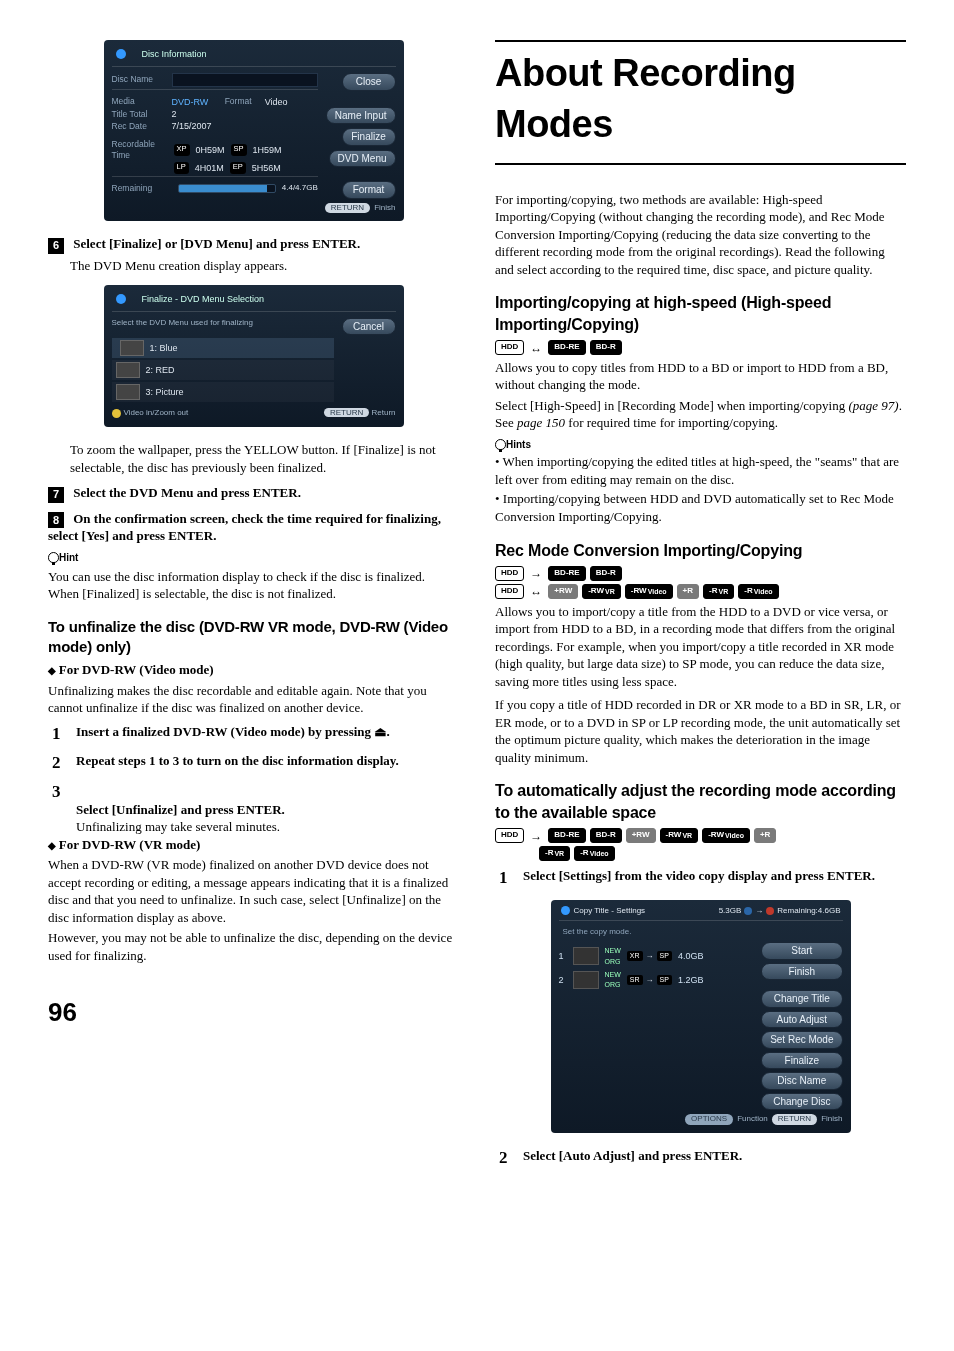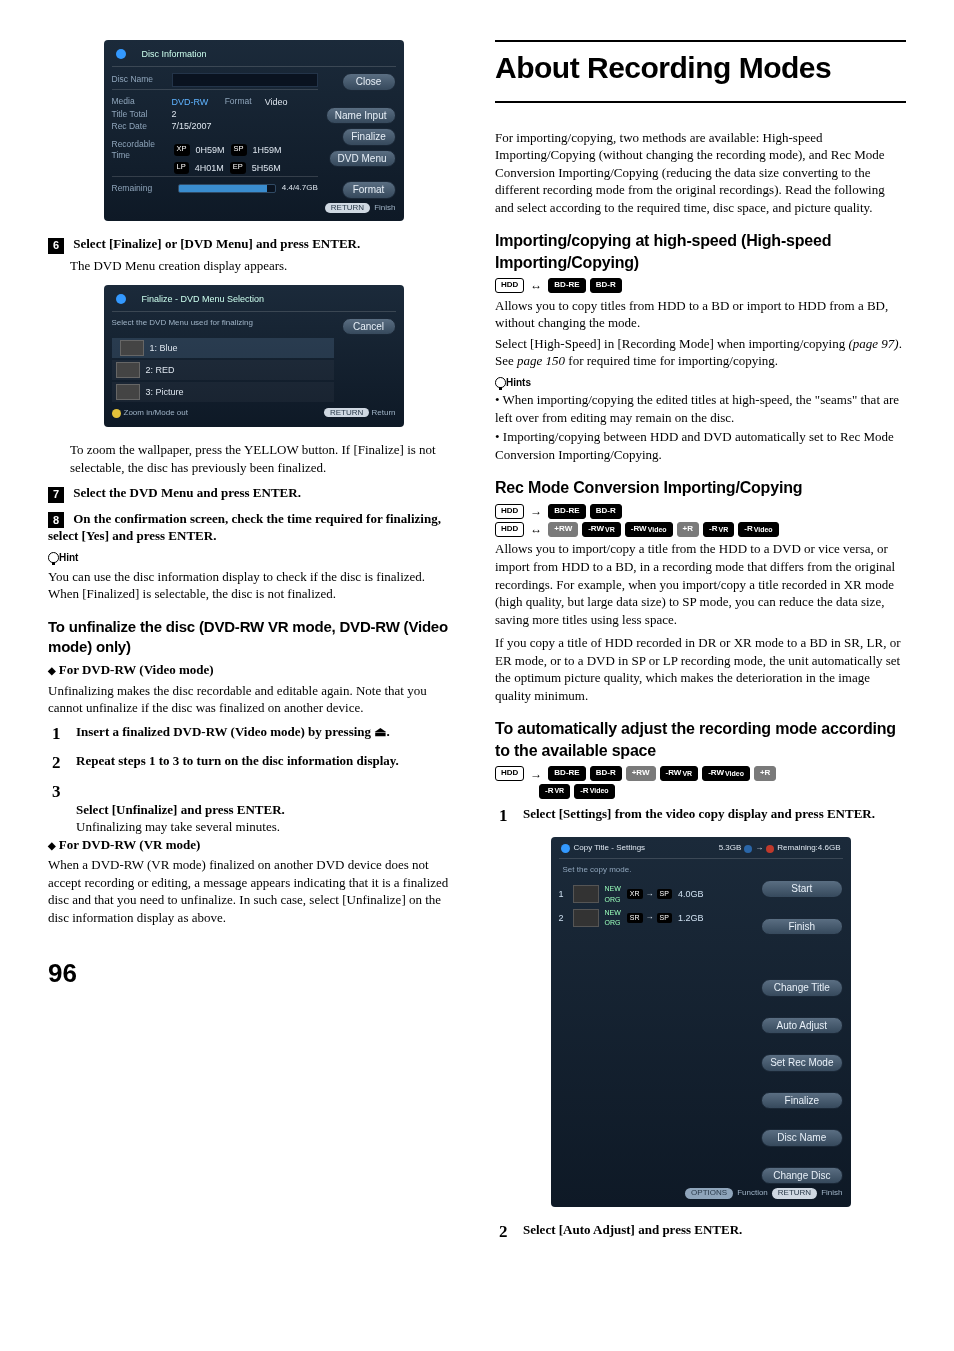--- a/index.html
+++ b/index.html
@@ -95,21 +95,21 @@
 
   
   .big-title-box {
     border-top:2px solid #000;
     border-bottom:2px solid #000;
     padding:6px 0 12px 0;
     margin-bottom:26px;
   }
   .big-title {
     font-family: Arial, Helvetica, sans-serif;
-    font-weight:900; font-size:30px; letter-spacing:-0.5px;
+    font-weight:900; font-size:38px; letter-spacing:-0.5px;
   }
 
   
   .badges { margin-top:2px; display:flex;flex-wrap:wrap;align-items:center;gap:4px; }
   .badge {
     font-family:Arial,sans-serif;font-size:8px;font-weight:bold;
     padding:1px 5px;border-radius:3px;display:inline-flex;align-items:center;
     border:1px solid #000;
   }
   .badge.outline{background:#fff;color:#000;}
@@ -130,21 +130,21 @@
   .ct-thumb{width:26px;height:18px;background:#333;border:1px solid #555;}
   .ct-stack{display:flex;flex-direction:column;gap:1px;font-size:7px;color:#9fb;}
   .ct-pills{display:flex;align-items:center;gap:3px;}
   .ct-pill{background:#000;color:#fff;border-radius:2px;font-size:7px;padding:0 3px;}
   .ct-arrow{font-size:8px;}
   .ct-size{color:#cfe0f0;}
   .ct-idx{width:8px;color:#cfe0f0;}
   .ct-header{display:flex;justify-content:space-between;align-items:center;padding:0 2px 2px 2px;font-size:8px;}
   .ct-remain{display:flex;align-items:center;gap:3px;}
   .ct-disc{width:8px;height:8px;border-radius:50%;display:inline-block;}
-  .ct-btns{display:flex;flex-direction:column;gap:20px;margin-left:auto;}
+  .ct-btns{display:flex;flex-direction:column;gap:3px;margin-left:auto;}
   .ct-sub{color:#8fa5bb;font-size:8px;margin:2px 0 4px 4px;}
 </style>
 </head>
 <body>
 
 <div class="page">
 
   <div class="col">
 
     <div class="ui-panel">
@@ -246,21 +246,21 @@
               <span>3: Picture</span>
             </div>
         </div>
         <div class="ui-right">
             <span class="ui-btn">Cancel</span>
           </div>
       </div>
       <div class="ui-foot" style="justify-content:space-between">
         <span style="display:flex;align-items:center;gap:3px">
             <span style="width:9px;height:9px;border-radius:50%;background:#e4c23a;display:inline-block"></span>
-            <span>Zoom in/Mode out</span>
+            <span>Video in/Zoom out</span>
           </span>
         <span><span class="return">RETURN</span> <span>Return</span></span>
       </div>
     </div>
 
     <div class="step-body body-text">To zoom the wallpaper, press the YELLOW button. If [Finalize] is not selectable, the disc has previously been finalized.</div>
 
     <div class="step">
       <span class="step-black">7</span>
       <span class="step-text">Select the DVD Menu and press ENTER.</span>
@@ -294,20 +294,21 @@
         <div class="n">3</div>
         <div class="t">
           <div class="lead">Select [Unfinalize] and press ENTER.</div>
           <div>Unfinalizing may take several minutes.</div>
         </div>
       </div>
     </div>
 
     <div class="sub-bold diamond">For DVD-RW (VR mode)</div>
     <div class="body-text">When a DVD-RW (VR mode) finalized on another DVD device does not accept recording or editing, a message appears indicating that it is a finalized disc and that you need to unfinalize. In such case, select [Unfinalize] on the disc information display as above.</div>
+    <div class="body-text">However, you may not be able to unfinalize the disc, depending on the device used for finalizing.</div>
 
     <div class="page-num">96</div>
   </div>
 
   <div class="col right-col">
     <div class="big-title-box">
       <div class="big-title">About Recording Modes</div>
     </div>
 
     <div class="body-text">For importing/copying, two methods are available: High-speed Importing/Copying (without changing the recording mode), and Rec Mode Conversion Importing/Copying (reducing the data size converting to the different recording mode from the original recordings). Read the following and select according to the required time, disc space, and picture quality.</div>

